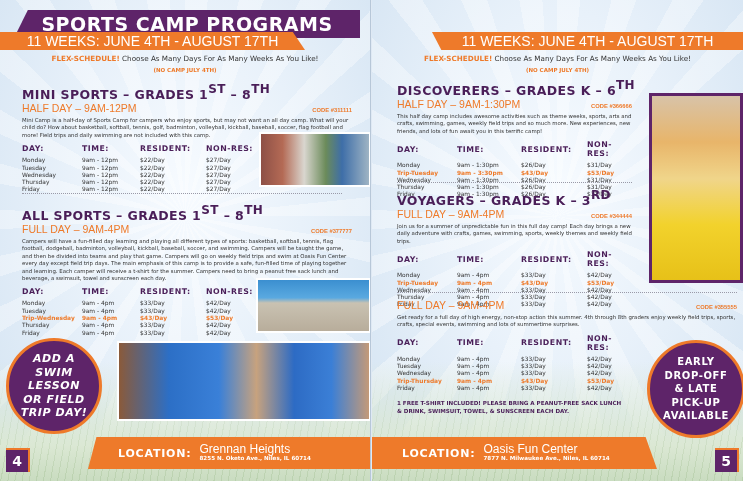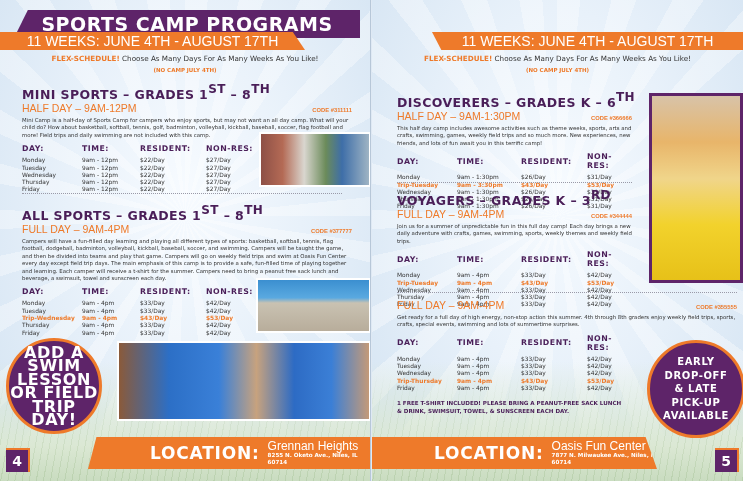--- a/index.html
+++ b/index.html
@@ -58,21 +58,21 @@
   .ph-kids { background: linear-gradient(90deg, #8a5a3a 0%, #2c6fc6 20%, #3a80d8 40%, #c7a27e 55%, #2d6bc4 70%, #3b7fd6 85%, #c49a78 100%); }
   .ph-craft { background: linear-gradient(to bottom, #d8c3a8 0%, #e8b56a 25%, #f0d58a 45%, #f2d22c 70%, #e7c118 100%); border-color: #5e2469; border-width: 3px; }
 
   .badge { position: absolute; border-radius: 50%; background: #5e2469; color: #fff; border: 3px solid #ee7a2a;
     display: flex; align-items: center; justify-content: center; text-align: center;
     font-family: "DejaVu Sans", sans-serif; font-weight: bold; letter-spacing: 0.6px; }
 
   .loc-band { position: absolute; top: 437px; height: 32px; background: #ee7a2a; display: flex; align-items: center; color: #fff; }
   .left .loc-band { left: 88px; right: 0; clip-path: polygon(3% 0, 100% 0, 100% 100%, 0 100%); padding-left: 30px; }
   .right .loc-band { left: 0; width: 285px; clip-path: polygon(0 0, 96% 0, 100% 100%, 0 100%); padding-left: 30px; }
-  .loc-label { font-family: "DejaVu Sans", sans-serif; font-weight: bold; font-size: 17px; letter-spacing: 0.8px; margin-right: 8px; margin-left: 32px; }
+  .loc-label { font-family: "DejaVu Sans", sans-serif; font-weight: bold; font-size: 11px; letter-spacing: 0.8px; margin-right: 8px; }
   .loc-name { font-family: "Liberation Sans", sans-serif; font-size: 12px; line-height: 11px; }
   .loc-addr { font-size: 5.6px; font-weight: bold; line-height: 7px; }
 
   .page-num { position: absolute; top: 448px; width: 24px; height: 24px; background: #5e2469; color: #fff; border-right: 2px solid #ee7a2a; border-top: 2px solid #ee7a2a;
     font-family: "DejaVu Sans", sans-serif; font-weight: bold; font-size: 14px; display: flex; align-items: center; justify-content: center; }
 </style>
 </head>
 <body>
 
 <div class="page left">
@@ -183,21 +183,21 @@
             <td>9am - 4pm</td>
             <td>$33/Day</td>
             <td>$42/Day</td>
           </tr>
       </tbody>
     </table>
   </div>
   <div class="photo ph-pool" style="left:256px; top:278px; width:115px; height:55px;"></div>
   <div class="photo ph-kids" style="left:117px; top:341px; width:254px; height:80px;"></div>
 
-  <div class="badge" style="left:6px; top:338px; width:96px; height:96px; font-size:16px; line-height:13.5px;">
+  <div class="badge" style="left:6px; top:338px; width:96px; height:96px; font-size:11px; line-height:13.5px;font-style:italic;">
     <div>
       <div>ADD A</div>
       <div>SWIM</div>
       <div>LESSON</div>
       <div>OR FIELD</div>
       <div>TRIP DAY!</div>
     </div>
   </div>
 
   <div class="loc-band">
@@ -211,21 +211,21 @@
 </div>
 
 <div class="page right">
   <div class="rays"></div>
   <div class="grass"></div>
 
   <div class="week-band">11 WEEKS: JUNE 4TH - AUGUST 17TH</div>
   <div class="flex-line"><b>FLEX-SCHEDULE!</b><span> Choose As Many Days For As Many Weeks As You Like!</span></div>
   <div class="no-camp">(NO CAMP JULY 4TH)</div>
 
-  <div class="section" style="left:25px; top:78px; width:235px;margin-top:12px;">
+  <div class="section" style="left:25px; top:78px; width:235px;">
     <div class="sec-title"><span>DISCOVERERS – GRADES K – 6</span><sup>TH</sup></div>
     <div class="sec-sub">
         <span>HALF DAY – 9AM-1:30PM</span>
         <span class="code">CODE #366666</span>
       </div>
     <div class="desc">This half day camp includes awesome activities such as theme weeks, sports, arts and crafts, swimming, games, weekly field trips and so much more. New experiences, new friends, and lots of fun await you in this terrific camp!</div>
     <table class="sched">
       <thead>
           <tr>
         <th style="width:60px">DAY:</th>

